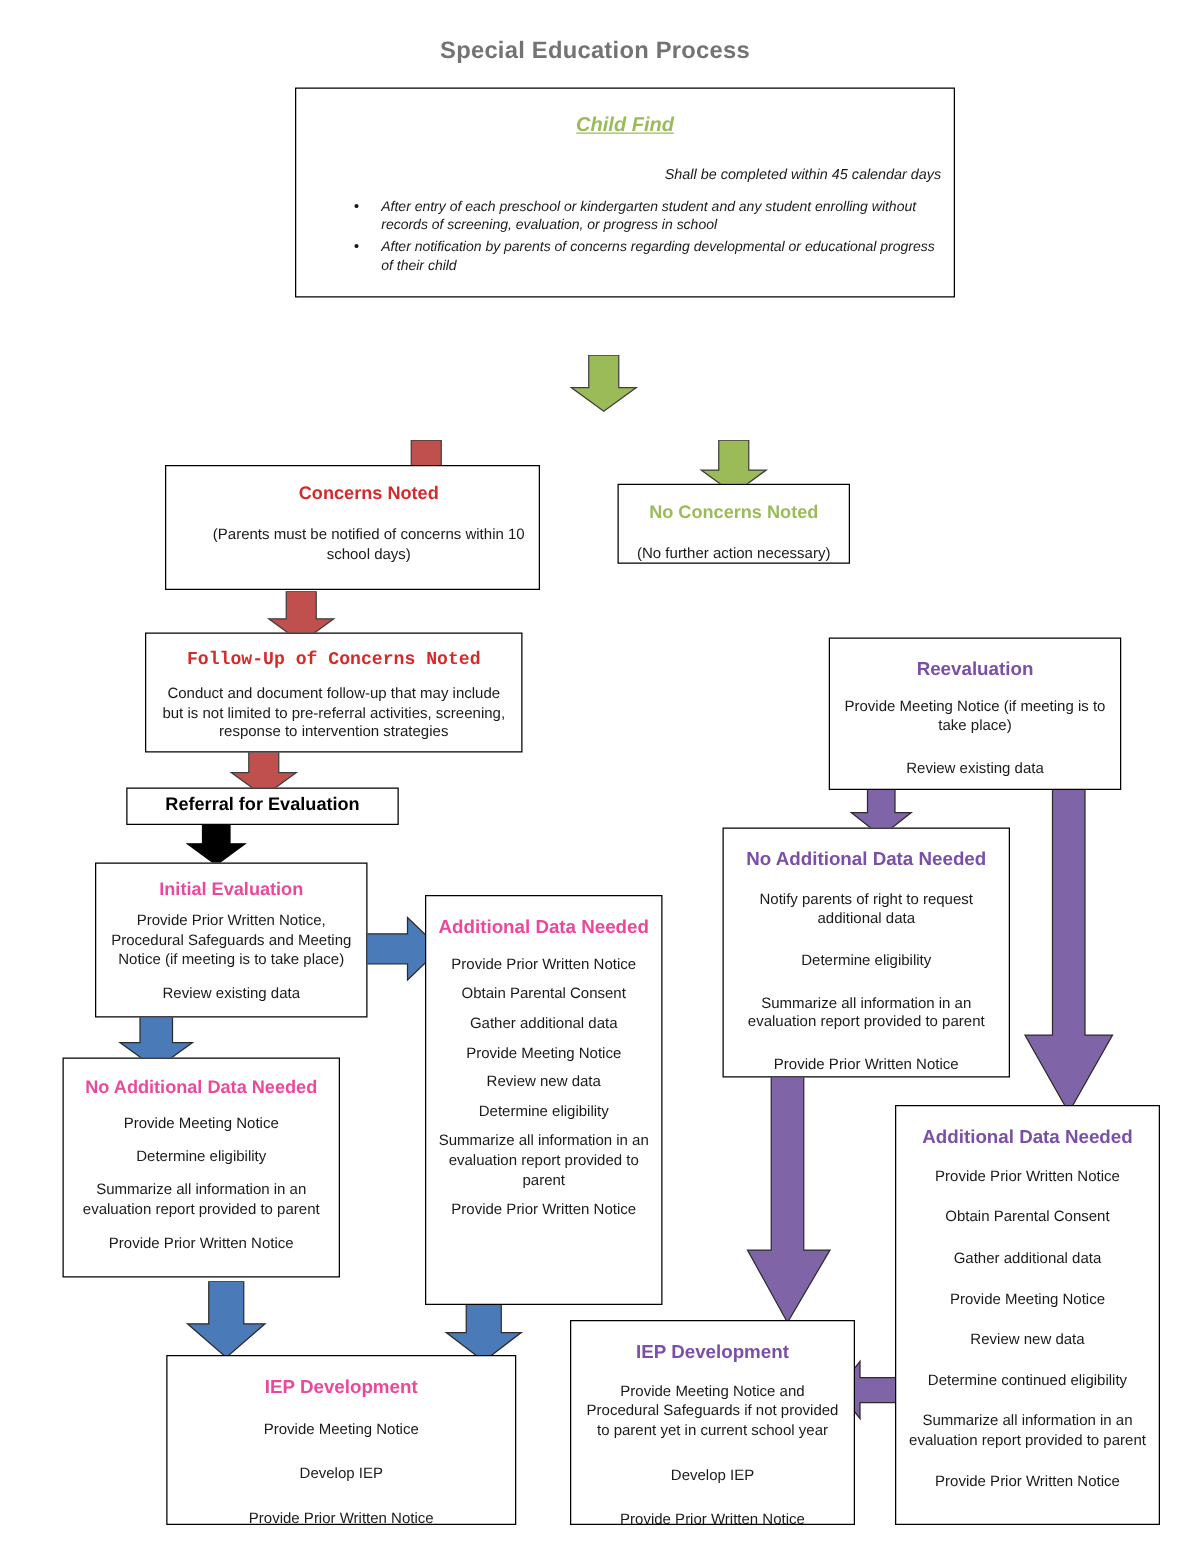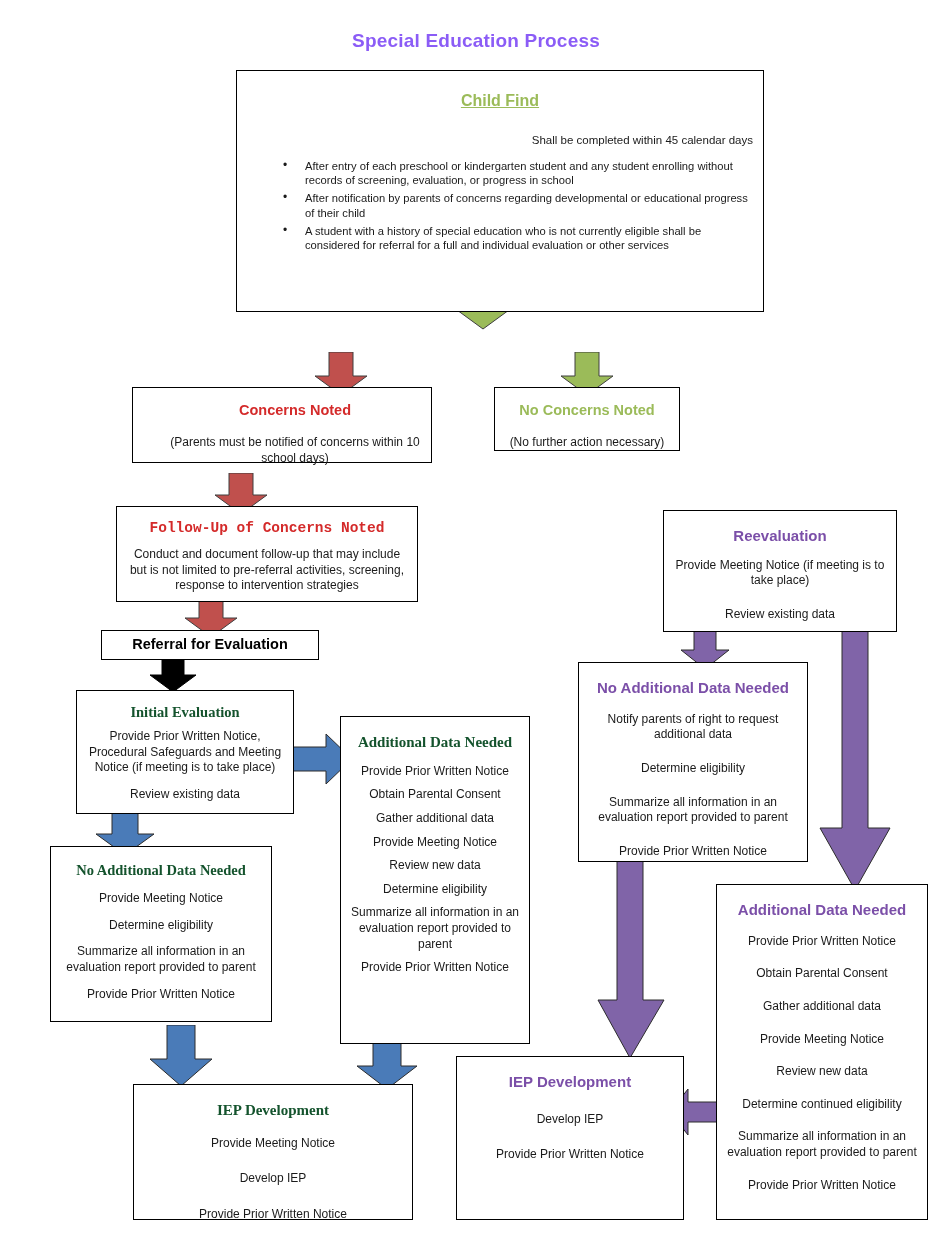--- a/index.html
+++ b/index.html
@@ -19,21 +19,21 @@
     overflow: hidden;
   }
   .page-title {
     position: absolute;
     left: 0;
     top: 30px;
     width: 952px;
     text-align: center;
     font-size: 19px;
     font-weight: 600;
-    color: #8b5cf6;
+    color: #737373;
     letter-spacing: 0.2px;
   }
   .node {
     position: absolute;
     box-sizing: border-box;
     border: 1.5px solid #000000;
     background: #ffffff;
     z-index: 5;
   }
   .node-inner {
@@ -84,21 +84,21 @@
   ul.bullets li:before {
     content: "\2022";
     position: absolute;
     left: 0;
     top: -1px;
     font-size: 12px;
   }
   
   .t-green  { color: #9BBB59; }
   .t-red    { color: #D42A2A; }
-  .t-blue   { color: #14532d; font-family: Liberation Serif, serif; }
+  .t-blue   { color: #ec4899; }
   .t-purple { color: #7B4FA8; }
   .t-black  { color: #000000; }
 
   
   .arrow {
     position: absolute;
     z-index: 2;
   }
   .arrow svg { display: block; }
 </style>
@@ -186,34 +186,33 @@
       <polygon points="21,0 47,0 47,140 68,140 34,198 2,140 21,140" fill="#8064A8" stroke="#2c2c2c" stroke-width="1"></polygon>
     </svg>
   </div>
 
   <div class="arrow" style="left:668px; top:1086px; width:58px; height:52px;">
     <svg width="58" height="52" viewBox="0 0 58 52">
       <polygon points="56,16 20,16 20,3 2,26 20,49 20,36 56,36" fill="#8064A8" stroke="#2c2c2c" stroke-width="1"></polygon>
     </svg>
   </div>
 
-  <div class="node" style="left:236px; top:70px; width:528px; height:242px;">
+  <div class="node" style="left:236px; top:70px; width:528px; height:168px;font-style:italic;">
     <div class="node-inner">
       <div class="node-title underline t-green" style="margin-top:12px;">Child Find</div>
       <div class="para-left" style="margin-top:22px; padding-left:12px;">Shall be completed within 45 calendar days</div>
       <ul class="bullets">
         <li>After entry of each preschool or kindergarten student  and any student enrolling without records of screening, evaluation, or progress in school</li>
         <li>After notification by parents of concerns regarding developmental or educational progress of their child</li>
-        <li>A student with a history of special education who is not currently eligible shall be considered for referral for a full and individual evaluation or other services</li>
       </ul>
     </div>
   </div>
 
 
-  <div class="node" style="left:132px; top:387px; width:300px; height:76px;padding-left:26px;">
+  <div class="node" style="left:132px; top:372px; width:300px; height:100px;padding-left:26px;">
     <div class="node-inner">
       <div class="node-title t-red" style="margin-top:5px;">Concerns Noted</div>
       <div class="node-body" style="margin-top:16px;">
         <div class="node-line">(Parents must be notified of concerns within 10 school days)</div>
       </div>
     </div>
   </div>
 
   <div class="node" style="left:494px; top:387px; width:186px; height:64px;">
     <div class="node-inner">
@@ -323,19 +322,20 @@
         <div class="node-line" style="margin-top:17px;">Summarize all information in an evaluation report provided to parent</div>
         <div class="node-line" style="margin-top:17px;">Provide Prior Written Notice</div>
       </div>
     </div>
   </div>
 
   <div class="node" style="left:456px; top:1056px; width:228px; height:164px;">
     <div class="node-inner">
       <div class="node-title t-purple" style="margin-top:8px; font-size:15px;">IEP Development</div>
       <div class="node-body" style="margin-top:14px;">
+        <div class="node-line">Provide Meeting Notice and Procedural Safeguards if not provided to parent yet in current school year</div>
         <div class="node-line" style="margin-top:20px;">Develop IEP</div>
         <div class="node-line" style="margin-top:20px;">Provide Prior Written Notice</div>
       </div>
     </div>
   </div>
 
 </div>
 
 </body></html>

